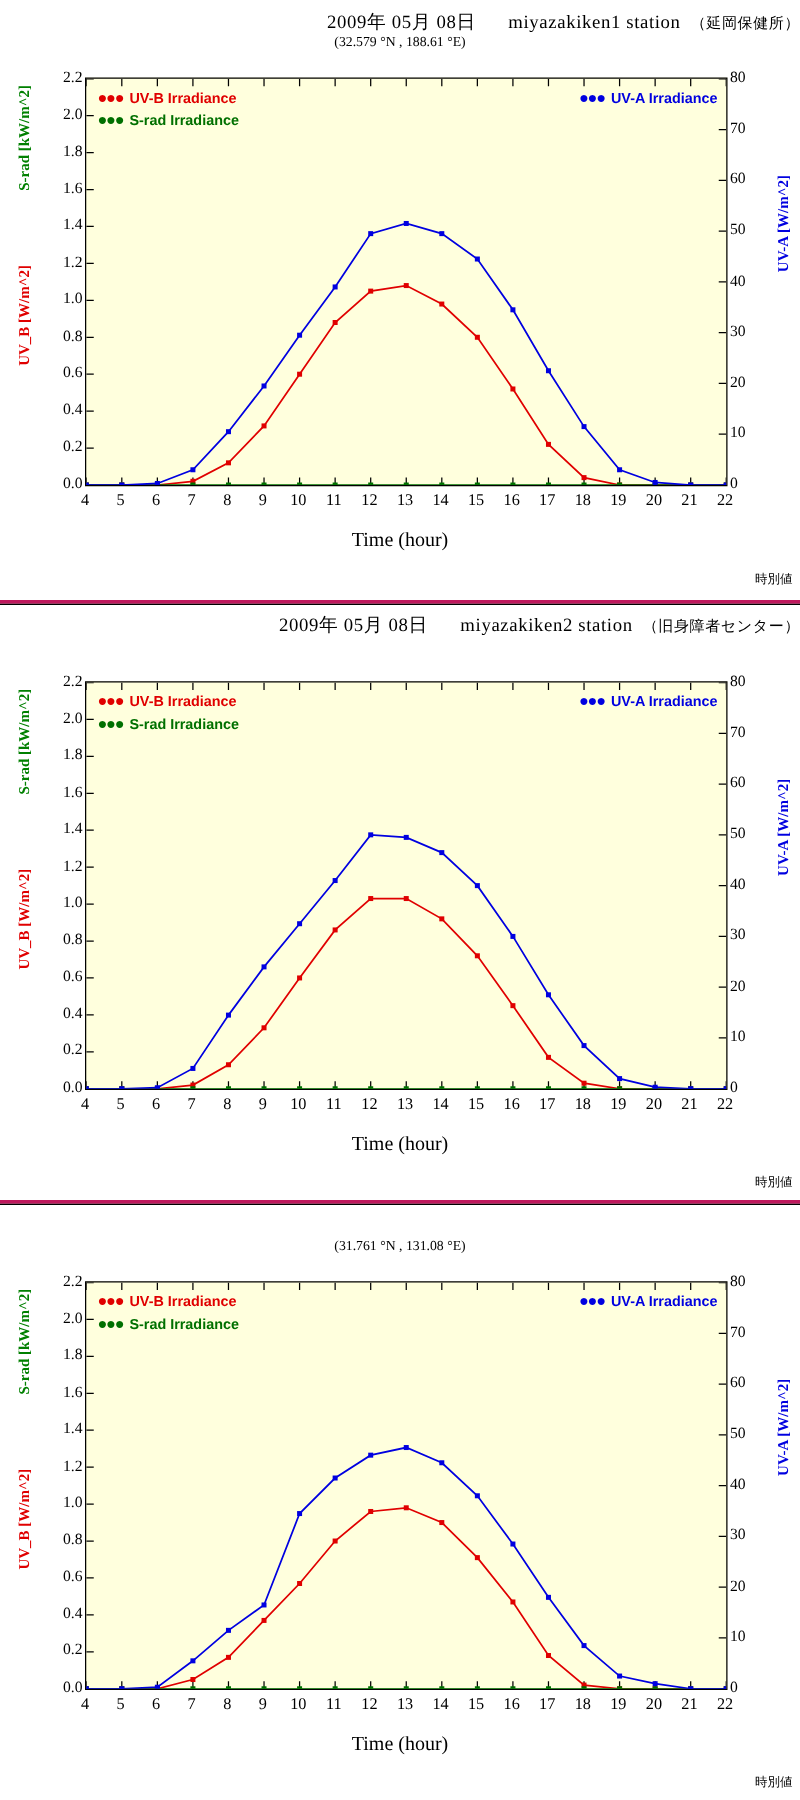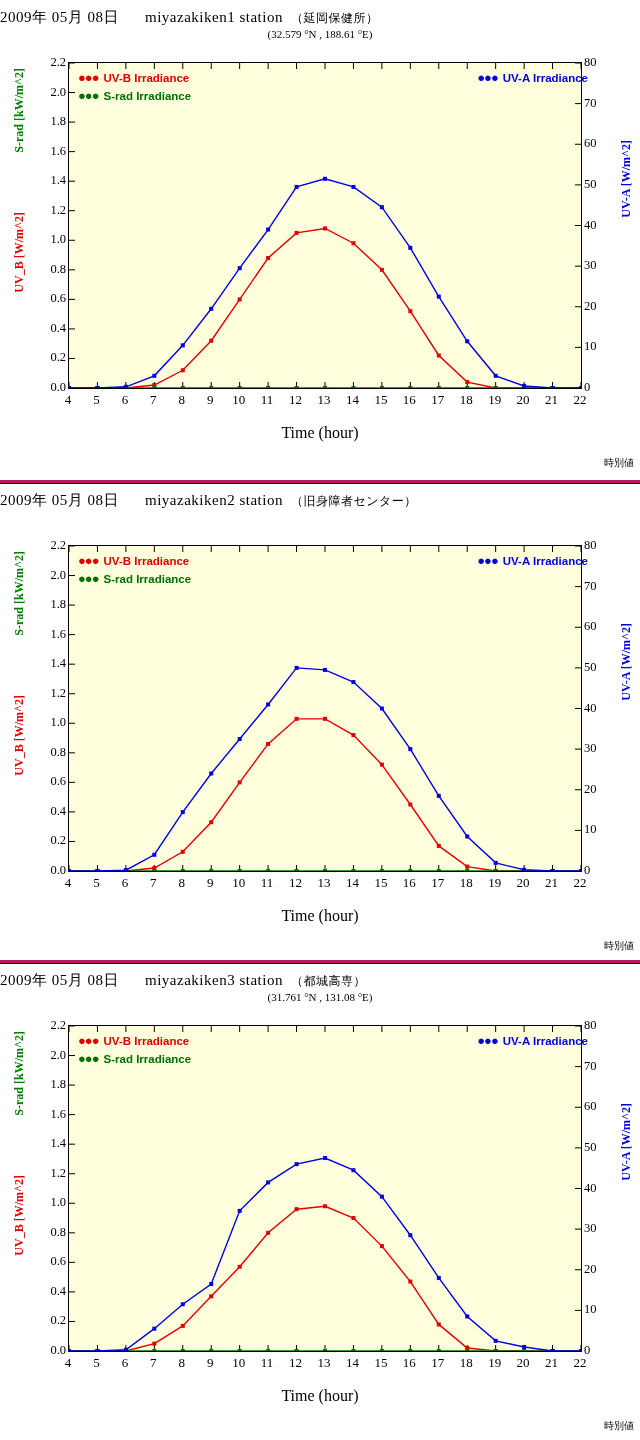--- a/index.html
+++ b/index.html
@@ -1,31 +1,31 @@
 <!DOCTYPE html>
 <html><head>
 <meta charset="utf-8">
 <style>
   html,body{margin:0;padding:0;background:#ffffff;}
   body{width:640px;height:1440px;font-family:"Liberation Serif",serif;color:#000;}
   .panel{position:relative;width:640px;height:480px;box-sizing:border-box;}
   .panel + .panel{border-top:3px solid #be185d;}
   .divider{position:absolute;left:0;top:0;width:640px;height:1px;background:#000;}
-  .title-row{position:absolute;left:0;top:8px;width:640px;text-align:left;font-size:15px;letter-spacing:0.5px;}
+  .title-row{position:absolute;left:0;top:8px;width:640px;text-align:right;font-size:15px;letter-spacing:0.5px;}
   .title-row .date{margin-right:26px;}
   .title-row .station{font-family:"Liberation Serif",serif;}
   .title-row .place{font-size:12px;margin-left:8px;}
   .coord{position:absolute;left:0;top:28px;width:640px;text-align:center;font-size:11px;}
   .plotbox{position:absolute;left:68px;top:62px;width:512px;height:325px;background:#ffffdd;border:1px solid #000;}
   svg.chart{position:absolute;left:0;top:0;}
   .legend{position:absolute;font-size:11.5px;font-weight:bold;font-family:Liberation Sans, sans-serif;}
   .leg-uvb{left:78px;top:70px;color:#e00000;}
   .leg-srad{left:78px;top:88px;color:#007000;}
   .leg-uva{left:null;color:#0000e0;}
-  .leg-uva{right:52px;top:70px;color:#0000e0;}
+  .leg-uva{right:66px;top:70px;color:#0000e0;}
   .dots{letter-spacing:-1px;margin-right:5px;font-size:13px;}
   .xlabels{position:absolute;left:68px;top:392px;width:512px;height:16px;}
   .xlabels span{position:absolute;font-size:13px;transform:translateX(-50%);}
   .ylabels-left{position:absolute;left:34px;top:56px;width:32px;height:338px;}
   .ylabels-left span{position:absolute;right:0;font-size:12.5px;transform:translateY(-50%);}
   .ylabels-right{position:absolute;left:584px;top:56px;width:34px;height:338px;}
   .ylabels-right span{position:absolute;left:0;font-size:12.5px;transform:translateY(-50%);}
   .xaxis-title{position:absolute;left:0;top:424px;width:640px;text-align:center;font-size:16px;}
   .vert{position:absolute;writing-mode:vertical-rl;transform:rotate(180deg);font-size:12px;font-weight:bold;font-family:"Liberation Serif",serif;white-space:nowrap;}
   .uvb-axis{left:12px;top:212px;color:#e00000;}
@@ -398,21 +398,20 @@
         <span style="top: 127.875px;">50</span>
         <span style="top: 87.25px;">60</span>
         <span style="top: 46.625px;">70</span>
         <span style="top: 6px;">80</span>
       </div>
       <div class="xaxis-title">Time (hour)</div>
       <div class="tokubetsu">時別値</div>
     </div>
     <div class="panel">
       <div class="divider"></div>
-      <div class="title-row"><span class="date">2009年 05月 08日</span><span class="station">miyazakiken3 station</span><span class="place">（都城高専）</span></div>
       <div class="coord">(31.761 °N , 131.08 °E)</div>
       <div class="vert uvb-axis">UV_B [W/m^2]</div>
       <div class="vert srad-axis">S-rad [kW/m^2]</div>
       <div class="vert uva-axis">UV-A [W/m^2]</div>
       <div class="wm"><span>UV Monitoring</span><span class="l2">Network-Japan</span></div>
       <div class="plotbox">
         <svg class="chart" width="512" height="325">
           <line x1="0" x2="0" y1="325" y2="319" stroke="#000" stroke-width="1"></line>
           <line x1="0" x2="0" y1="0" y2="6" stroke="#000" stroke-width="1"></line>
           <line x1="28.444444444444443" x2="28.444444444444443" y1="325" y2="319" stroke="#000" stroke-width="1"></line>

